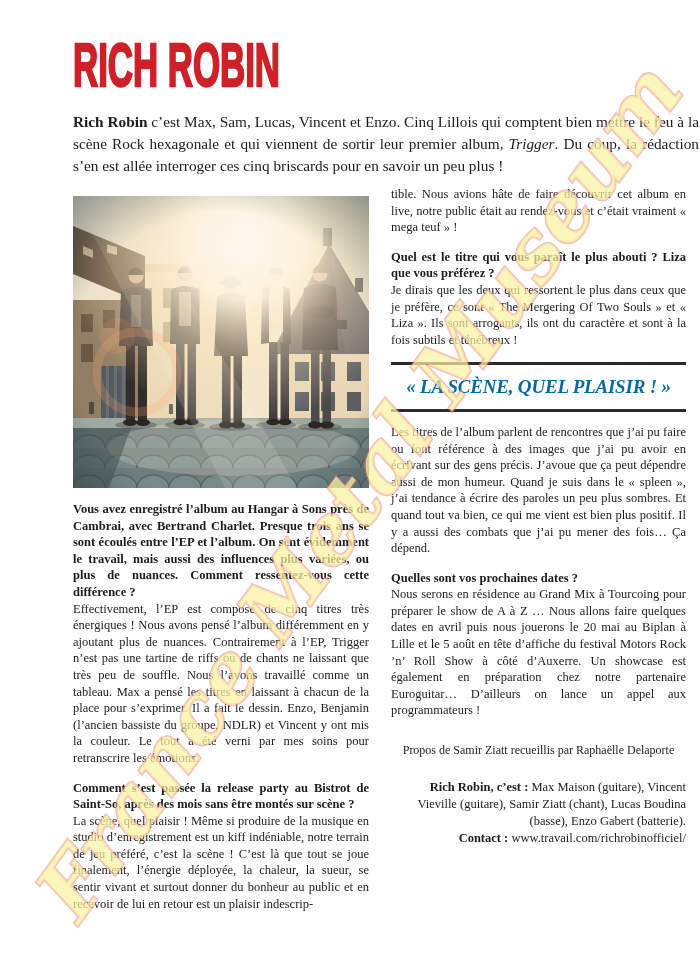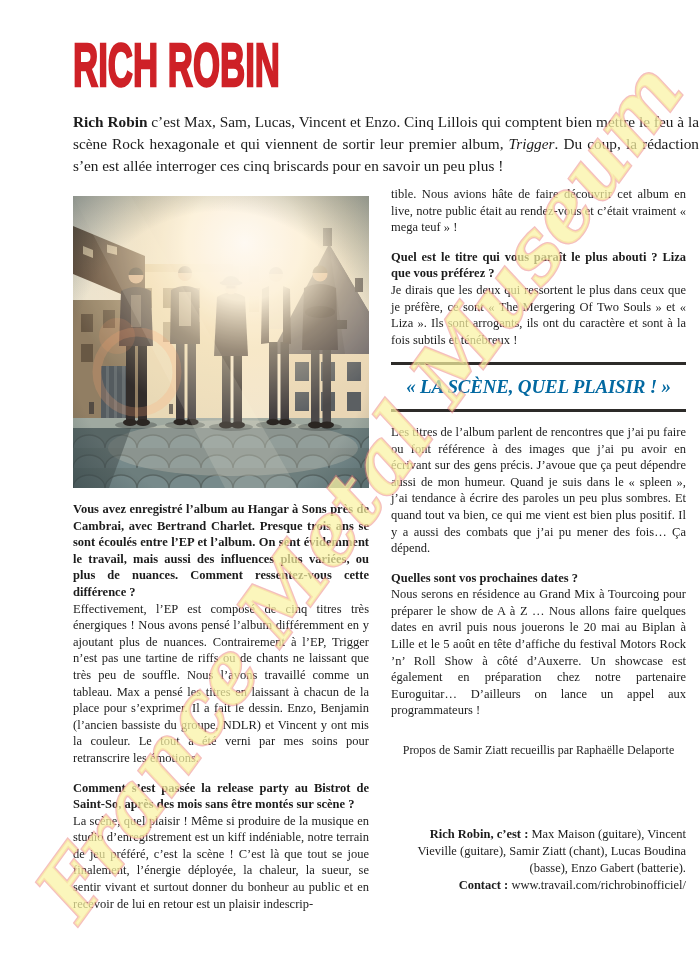--- a/index.html
+++ b/index.html
@@ -26,21 +26,21 @@
   .pullquote-box {
     margin:14px 0 12px 0; padding:14px 0 13px 0;
     border-top:3px solid #2d2b29; border-bottom:3px solid #2d2b29;
     text-align:center;
   }
   .pullquote {
     font-family:Liberation Serif, serif; font-style:italic; font-weight:bold;
     font-size:19px; letter-spacing:-0.2px; white-space:nowrap; color:#0369a1;
   }
   .credit { margin-top:23px; text-align:center; font-size:12px; }
-  .lineup { margin-top:67px; text-align:right; font-size:12.5px; line-height:17px; }
+  .lineup { margin-top:20px; text-align:right; font-size:12.5px; line-height:17px; }
   .lineup .b { font-weight:bold; }
   .contact-line { text-align:right; font-size:12.5px; line-height:17px; }
   .contact-line a { color:#1c1c1c; text-decoration:none; }
   .watermark-svg { position:absolute; left:0; top:0; z-index:4; pointer-events:none; }
   .content-layer { position:relative; z-index:1; }
 </style>
 </head>
 <body>
 
 <div class="page">

